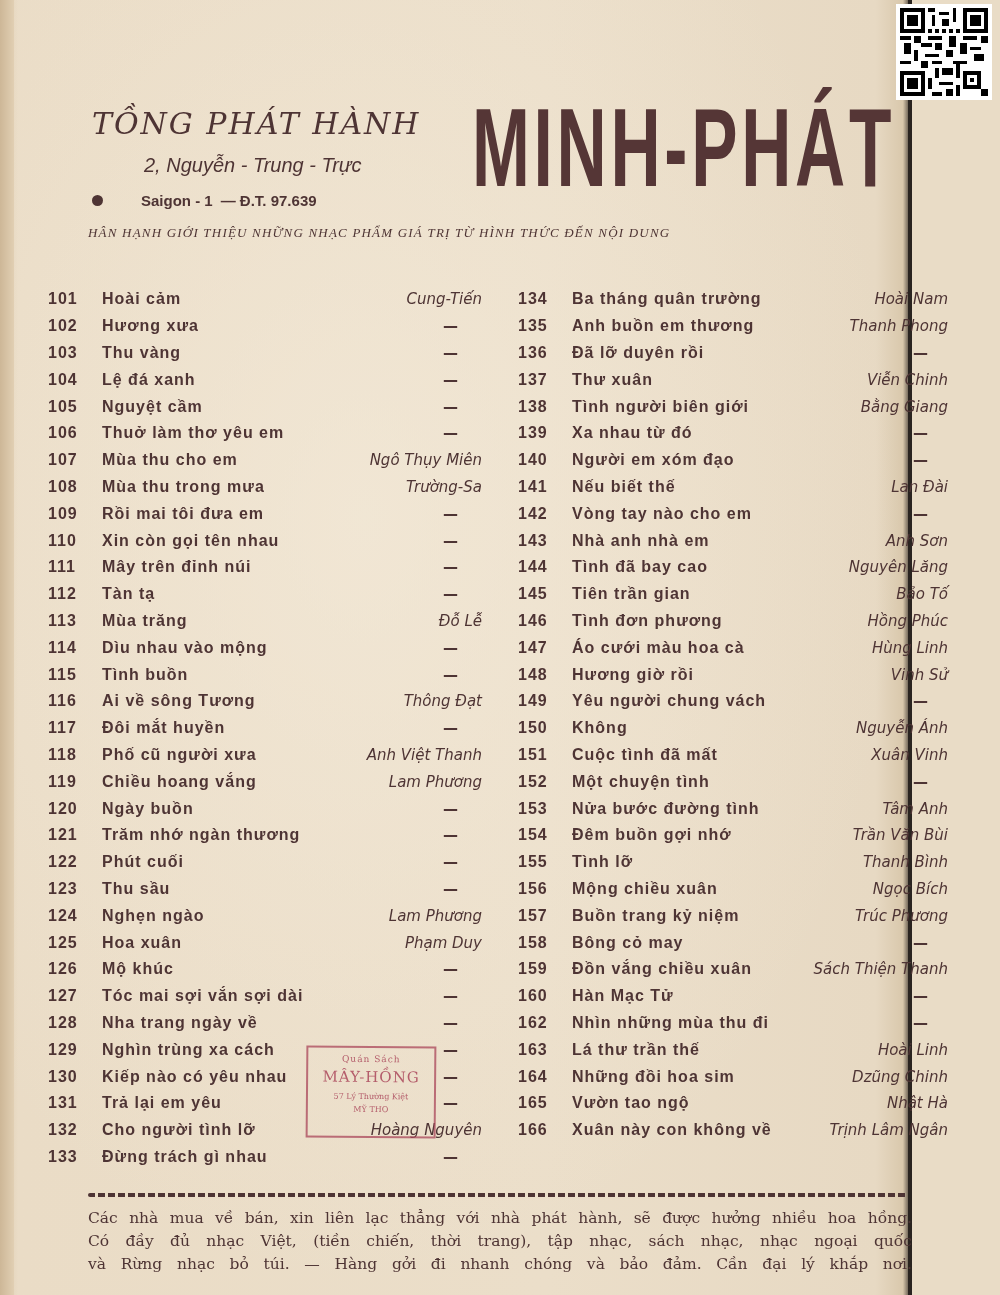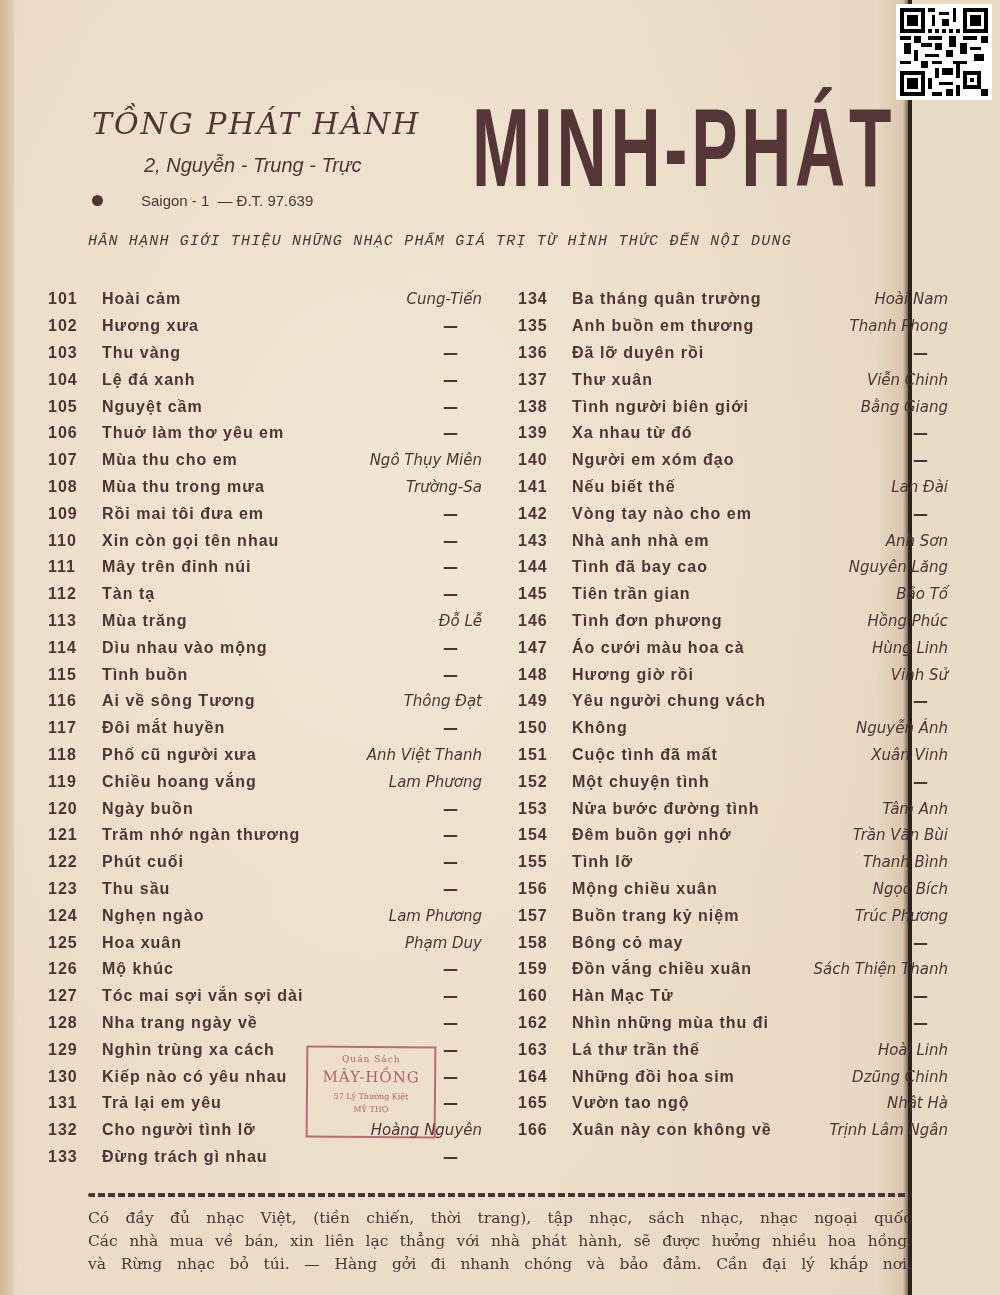--- a/index.html
+++ b/index.html
@@ -30,36 +30,36 @@
     font-family: "DejaVu Serif", serif; font-style: italic;
     font-size: 30px; letter-spacing: 2px; color: #4e3434;
   }
   .address {
     position: absolute; left: 52px; top: 48px; white-space: nowrap;
     font-family: Liberation Sans, sans-serif; font-style: italic;
     font-size: 20px; color: #4e3434; text-align: center;
   }
   .city-line {
     position: absolute; left: 0px; top: 86px; white-space: nowrap;
-    font-family: "Liberation Sans", sans-serif; font-weight: normal;
+    font-family: "Liberation Sans", sans-serif; font-weight: bold;
     font-size: 15px; color: #4e3434; display: flex; align-items: center;
   }
   .bullet { display: inline-block; width: 11px; height: 11px; border-radius: 50%; background: #4e3434; margin-right: 38px; }
 
   .brand {
     position: absolute; left: 472px; top: 92px; width: 430px; height: 112px;
     font-family: "Liberation Sans", sans-serif; font-weight: bold;
     font-size: 112px; line-height: 112px; color: #553636;
     letter-spacing: 6px; transform: scaleX(0.62); transform-origin: left top;
     white-space: nowrap;
   }
   .tagline {
-    position: absolute; left: 88px; top: 233px; white-space: nowrap;
-    font-family: Liberation Mono, monospace; font-style: italic;
-    font-size: 15px; letter-spacing: 1.2px; color: #4e3434;
+    position: absolute; left: 88px; top: 225px; white-space: nowrap;
+    font-family: Liberation Serif, serif; font-style: italic;
+    font-size: 13px; letter-spacing: 1.2px; color: #4e3434;
   }
 
   .col { position: absolute; top: 286px; width: 440px; }
   .col.left { left: 48px; }
   .col.right { left: 518px; }
   .row {
     position: relative; height: 26.8px; display: flex; align-items: center;
     font-family: "Liberation Sans", sans-serif; font-weight: bold;
     font-size: 16px; letter-spacing: 1px; color: #4e3434;
   }
@@ -503,17 +503,17 @@
   <div class="stamp">
     <div class="l1">Quán Sách</div>
     <div class="l2">MÂY-HỒNG</div>
     <div class="l3">57 Lý Thường Kiệt</div>
     <div class="l4">MỸ THO</div>
   </div>
 
   <div class="divider"></div>
 
   <div class="footer">
+    <div>Các nhà mua về bán, xin liên lạc thẳng với nhà phát hành, sẽ được hưởng nhiều hoa hồng.</div>
     <div>Có đầy đủ nhạc Việt, (tiền chiến, thời trang), tập nhạc, sách nhạc, nhạc ngoại quốc</div>
-    <div>Các nhà mua về bán, xin liên lạc thẳng với nhà phát hành, sẽ được hưởng nhiều hoa hồng.</div>
     <div>và Rừng nhạc bỏ túi. — Hàng gởi đi nhanh chóng và bảo đảm. Cần đại lý khắp nơi.</div>
   </div>
 </div>
 
 </body></html>

